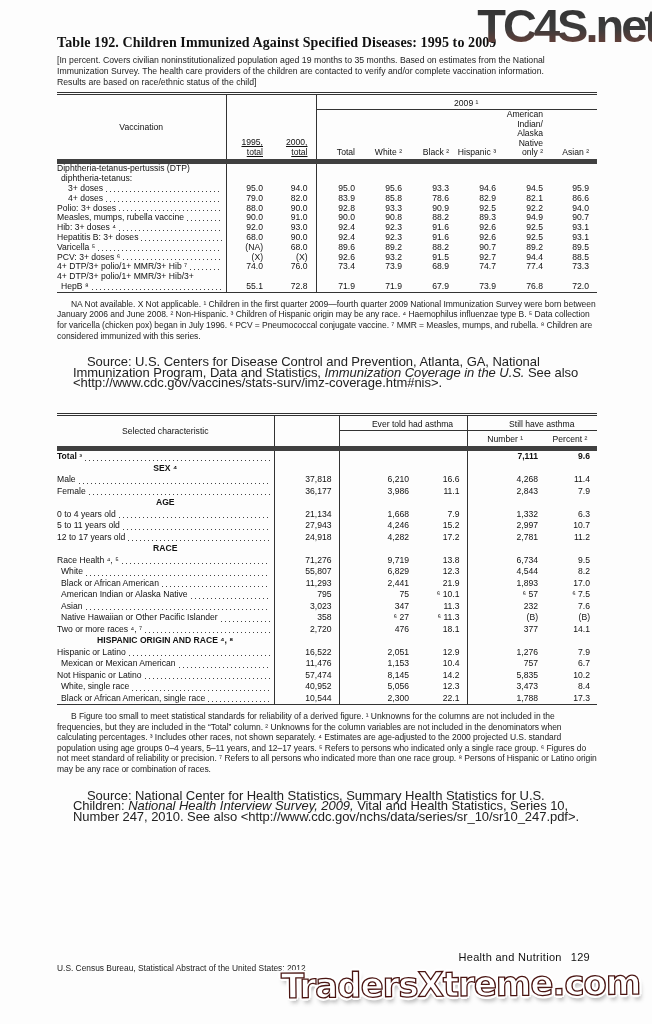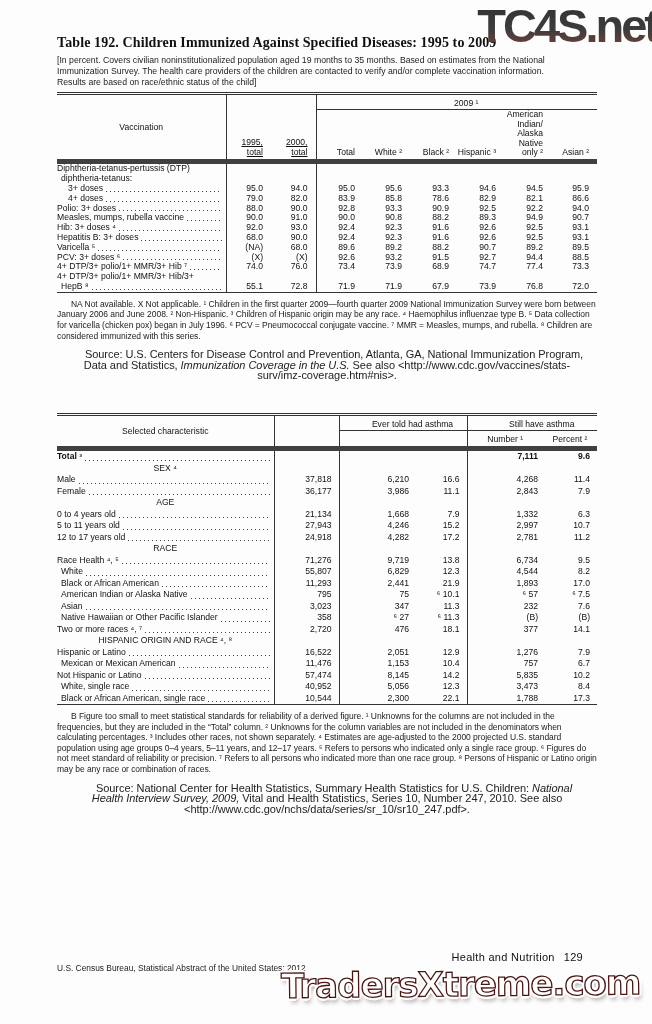--- a/index.html
+++ b/index.html
@@ -21,33 +21,33 @@
   .stubh{text-align:center;vertical-align:middle;}
   .yrh{text-align:right;vertical-align:bottom;white-space:pre-line;line-height:9.5px;padding:0 8px 2px 0;text-decoration:underline;}
   .spanh{text-align:center;vertical-align:bottom;border-bottom:1px solid #333;padding-bottom:1px;height:13px;padding-left:19px;}
   .colh{text-align:right;vertical-align:bottom;white-space:pre-line;line-height:9.4px;padding:0 8px 2px 0;}
   .t193 .colh{text-align:center;padding:0 2px 2px 0;height:13px;}
   tbody tr:first-child td{border-top:5px solid #404040;}
   .t192 tbody td{height:9.8px;line-height:9.8px;}
   .t193 tbody td{height:11.5px;line-height:11.5px;}
   td.num{text-align:right;padding-right:8px;font-variant-numeric:tabular-nums;}
   .t193 td.num{padding-right:7px;}
-  td.sect{text-align:center;}
+  td.sect{text-align:center;font-weight:bold;}
   .lw{display:flex;align-items:flex-end;overflow:hidden;}
   .lb{white-space:nowrap;}
   .in1{padding-left:4px;}
   .in2{padding-left:11px;}
   .b{font-weight:bold;}
   .dots{flex:1;height:1px;margin:0 4px 2px 3px;min-width:6px;
         background-image:repeating-linear-gradient(to right,#444 0 1px,transparent 1px 4px);}
   .fn{font-size:8.5px;line-height:10.6px;margin:6px 0 0 0;text-indent:14px;color:#222;letter-spacing:-0.05px;}
-  .src{font-size:11px;line-height:10.6px;margin:8px;text-indent:14px;color:#222;letter-spacing:-0.05px;text-align:center;}
+  .src{font-size:13px;line-height:10.6px;margin:16px;text-indent:14px;color:#222;letter-spacing:-0.05px;}
   .src .it{font-style:italic;}
   .footer-left{position:absolute;left:57px;top:963px;font-size:8.4px;color:#222;}
-  .footer-right{position:absolute;right:69px;top:951px;font-size:11px;letter-spacing:.3px;color:#111;}
+  .footer-right{position:absolute;right:62px;top:951px;font-size:11px;letter-spacing:.3px;color:#111;}
   .footer-right .pgnum{margin-left:9px;}
   
   .wm{position:absolute;z-index:6;font-weight:bold;pointer-events:none;}
   .wm-top{top:-2px;right:-5px;font-family:"Liberation Sans",sans-serif;font-size:47px;
           letter-spacing:-3px;color:#3a3a3a;}
   .wm-mid{left:182px;top:485px;font-family:"DejaVu Sans",sans-serif;font-size:33px;letter-spacing:1px;
           color:#c1181f;
           text-shadow:-3px 0 0 #fff,3px 0 0 #fff,0 -3px 0 #fff,0 3px 0 #fff,
                       -2px -2px 0 #fff,2px -2px 0 #fff,-2px 2px 0 #fff,2px 2px 0 #fff,
                       3px 6px 5px rgba(50,50,50,.45);}

